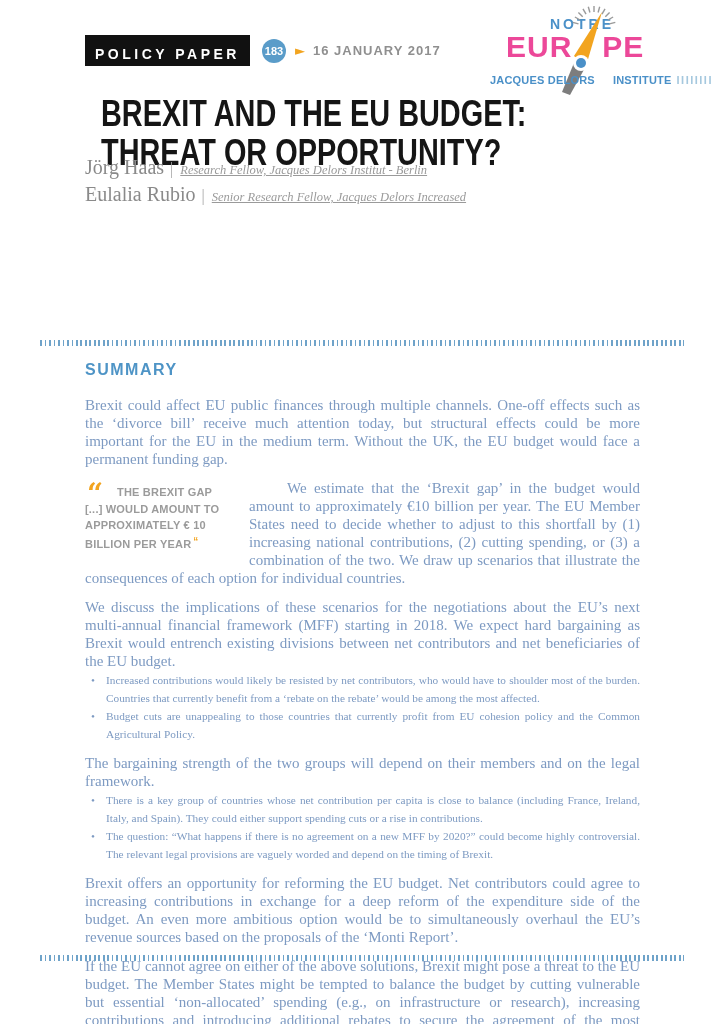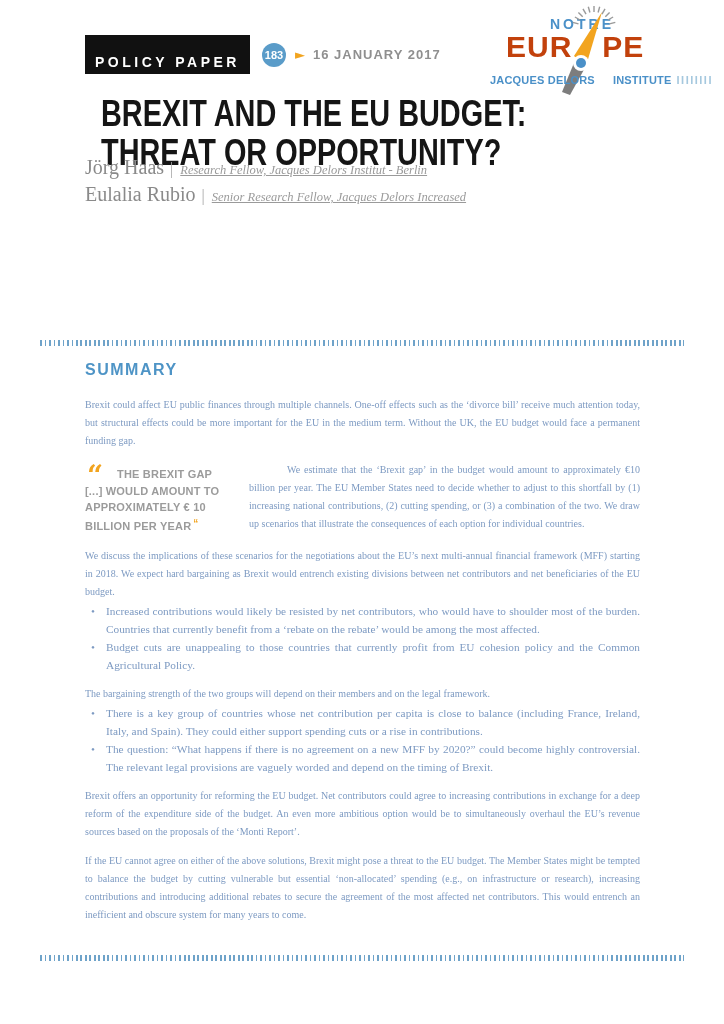--- a/index.html
+++ b/index.html
@@ -2,33 +2,33 @@
 <html><head>
 <meta charset="utf-8">
 <style>
   html,body{margin:0;padding:0;background:#e8e8e8;}
   .page{position:relative;width:724px;height:1024px;background:#ffffff;overflow:hidden;
         font-family:"Liberation Serif",serif;}
 
   
   .masthead{position:absolute;left:85px;top:35px;display:flex;align-items:center;}
   .kicker{background:#111;color:#fff;font-family:"Liberation Sans",sans-serif;font-weight:700;
-          font-size:14px;letter-spacing:3.5px;padding:19px 10px 4px 10px;line-height:16px;}
+          font-size:14px;letter-spacing:3.5px;padding:11px 10px 4px 10px;line-height:16px;}
   .badge{margin-left:12px;width:24px;height:24px;border-radius:50%;background:#5a9cc9;color:#fff;
          font-family:"Liberation Sans",sans-serif;font-weight:700;font-size:11px;
          display:flex;align-items:center;justify-content:center;}
   .arrow{margin-left:9px;color:#f2a41f;font-size:13px;line-height:13px;font-family:"DejaVu Sans",sans-serif;}
   .pubdate{margin-left:8px;color:#8f8f8f;font-family:"Liberation Sans",sans-serif;font-weight:700;
            font-size:13px;letter-spacing:1px;}
 
   
   .logo{position:absolute;left:490px;top:10px;width:224px;height:86px;}
   .logo-notre{position:absolute;left:60px;top:6px;color:#4a90c8;font-family:"Liberation Sans",sans-serif;
               font-weight:700;font-size:14px;letter-spacing:3px;}
-  .logo-europe{position:absolute;left:16px;top:20px;color:#c2410c;font-family:"Liberation Sans",sans-serif;
+  .logo-europe{position:absolute;left:16px;top:20px;color:#ec4899;font-family:"Liberation Sans",sans-serif;
                font-weight:700;font-size:30px;letter-spacing:1px;white-space:nowrap;}
   .o-gap{display:inline-block;width:30px;}
   .logo-sub{position:absolute;left:0;top:64px;color:#4a90c8;font-family:"Liberation Sans",sans-serif;
             font-weight:700;font-size:11px;letter-spacing:0.2px;white-space:nowrap;}
   .tail-gap{display:inline-block;width:18px;}
   .logo-ticks{color:#a5c8de;letter-spacing:1.5px;margin-left:5px;}
   .needle{position:absolute;left:66px;top:-4px;}
 
   
   .title{position:absolute;left:85px;top:78px;margin:16px;font-family:"Liberation Sans",sans-serif;
@@ -41,21 +41,21 @@
   .a-sep{color:#a9a9a9;margin:0 7px 0 6px;}
   .a-role{color:#9a9a9a;font-style:italic;font-size:12.5px;text-decoration:underline;}
 
   
   .content{position:absolute;left:40px;top:340px;width:644px;}
   .dotted{height:6px;width:100%;
           background:repeating-linear-gradient(90deg,#6fa3c9 0px,#6fa3c9 1.5px,transparent 1.5px,transparent 4.5px);}
   .text-col{padding:0 44px 0 45px;}
   .summary-h{margin:15px 0 0 0;color:#4e94c6;font-family:"Liberation Sans",sans-serif;
              font-weight:700;font-size:16px;letter-spacing:1.5px;}
-  .body{margin:11px 0 0 0;color:#7d9ac2;font-size:10px;line-height:18px;text-align:justify;font-family:Liberation Serif, serif;}
+  .body{margin:11px 0 0 0;color:#7d9ac2;font-size:15px;line-height:18px;text-align:justify;font-family:Liberation Serif, serif;}
   .body.first{margin-top:17px;}
   .qwrap{margin-top:9px;}
   .qwrap::after{content:"";display:block;clear:both;}
   .pullquote{float:left;width:150px;margin:5px 14px 2px 0;position:relative;
              font-family:"Liberation Sans",sans-serif;font-weight:700;font-size:11px;
              line-height:16.5px;color:#9b9b9b;letter-spacing:0.2px;}
   .q-open{position:absolute;left:2px;top:-4px;color:#f2a41f;font-family:"DejaVu Serif",serif;
           font-size:28px;line-height:28px;}
   .q-line{display:block;}
   .q-line.q1{padding-left:32px;}

